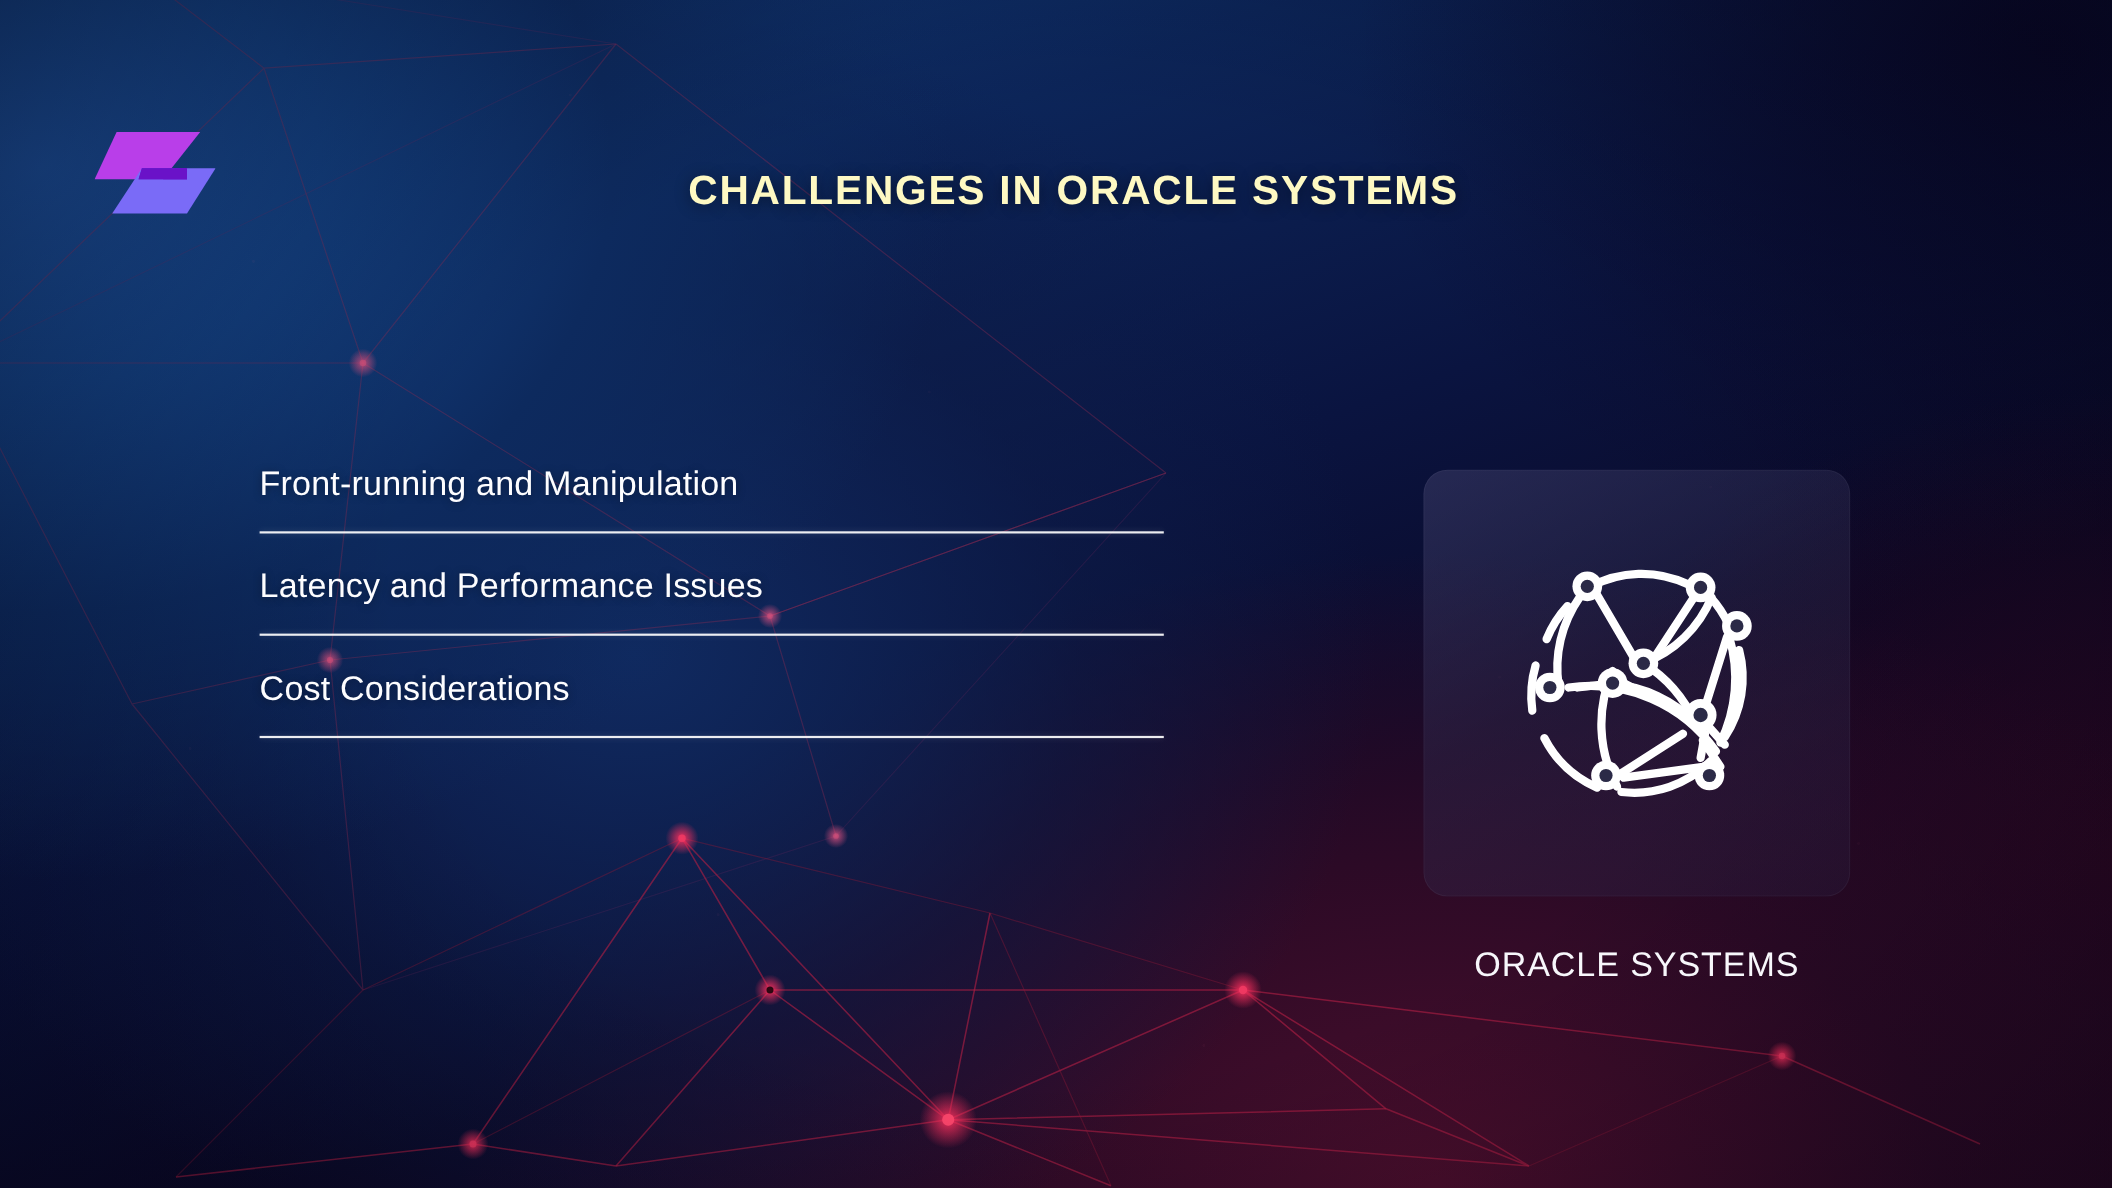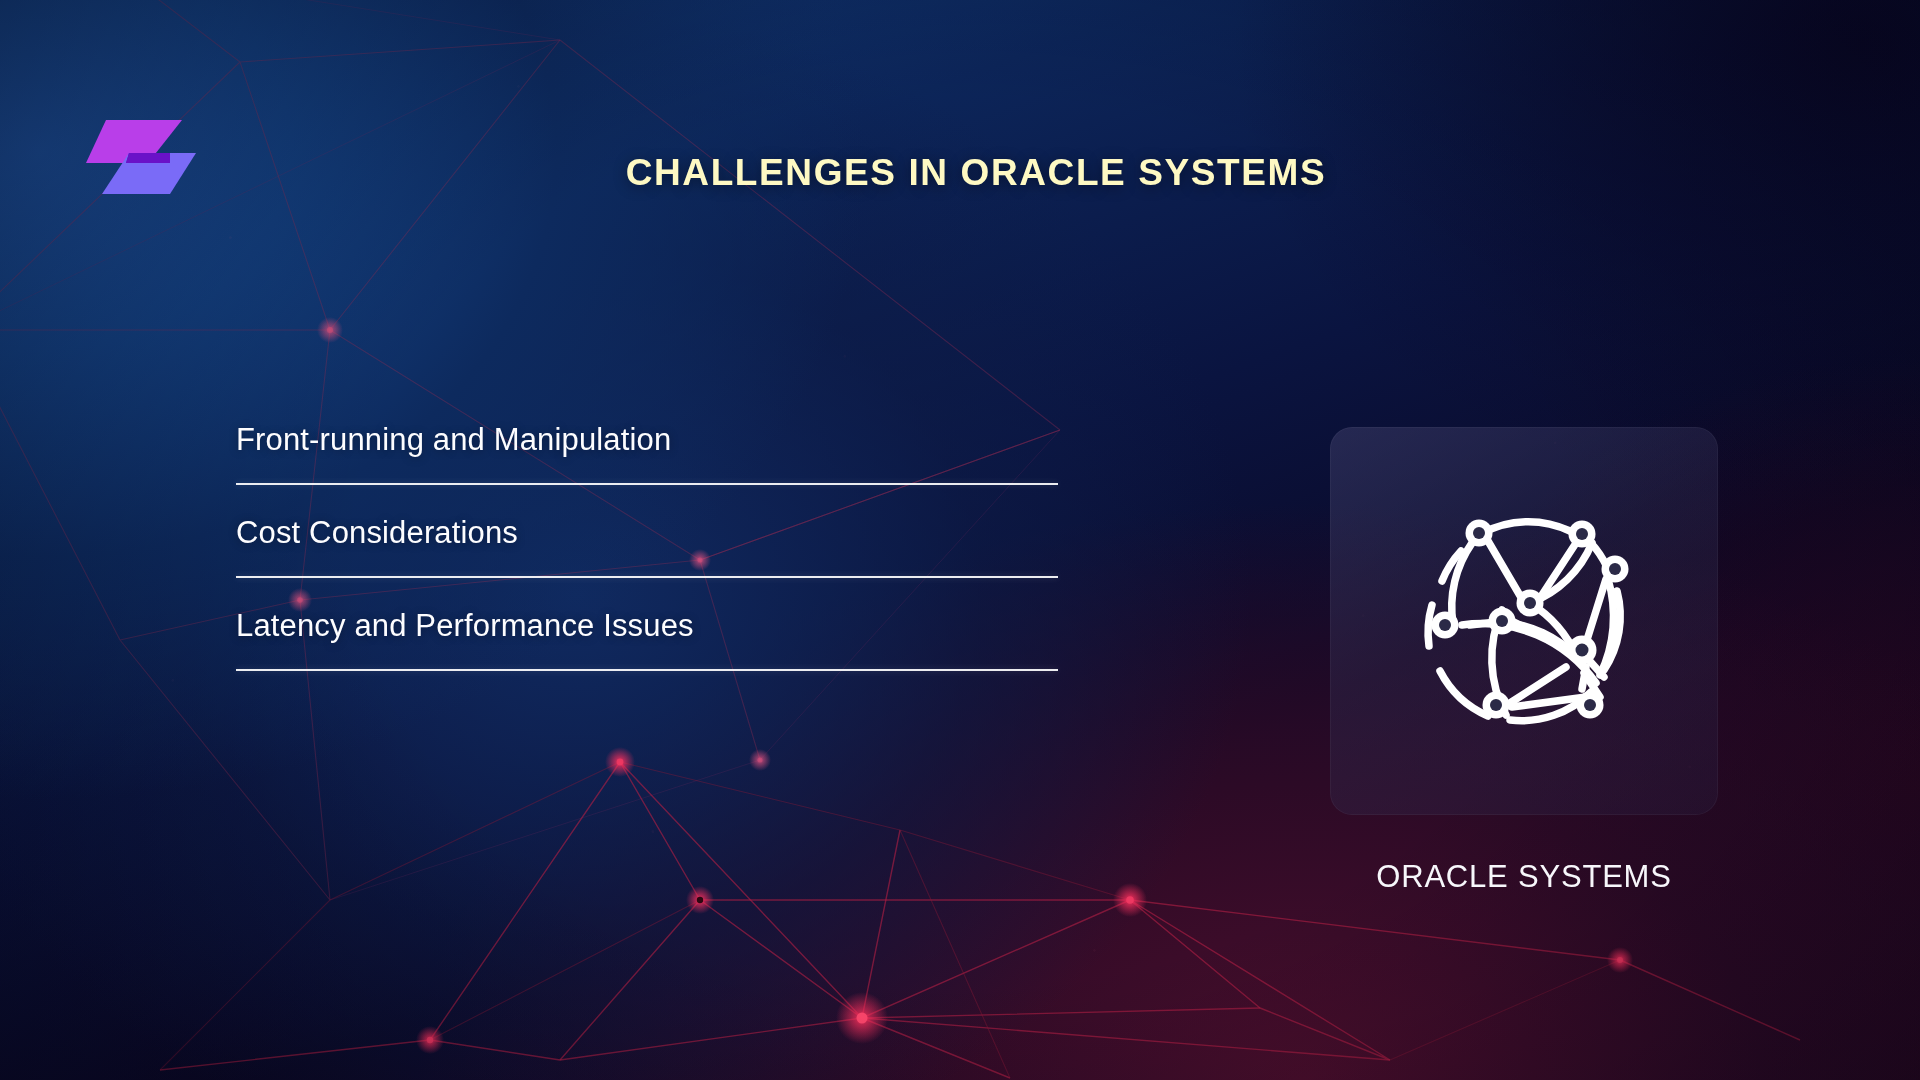--- a/index.html
+++ b/index.html
@@ -113,21 +113,20 @@
     margin-bottom: 32px;
     box-shadow: 0 0 6px rgba(255,255,255,0.18);
   }
 
   
   .feature {
     position: absolute;
     left: 1294px;
     top: 427px;
     width: 388px;
-    margin-left: 36px;
   }
   .feature-card {
     width: 388px;
     height: 388px;
     border-radius: 22px;
     background: linear-gradient(150deg, rgba(78,76,120,0.40) 0%, rgba(52,50,88,0.34) 45%, rgba(40,32,66,0.30) 100%);
     box-shadow: inset 0 0 0 1px rgba(255,255,255,0.045);
     display: flex;
     align-items: center;
     justify-content: center;
@@ -232,26 +231,26 @@
   <div class="title">CHALLENGES IN ORACLE SYSTEMS</div>
 
   <div class="list">
 
     <div class="list-item">
       <div class="list-label">Front-running and Manipulation</div>
       <div class="list-rule"></div>
     </div>
 
     <div class="list-item">
-      <div class="list-label">Cost Considerations</div>
+      <div class="list-label">Latency and Performance Issues</div>
       <div class="list-rule"></div>
     </div>
 
     <div class="list-item">
-      <div class="list-label">Latency and Performance Issues</div>
+      <div class="list-label">Cost Considerations</div>
       <div class="list-rule"></div>
     </div>
 
 
   </div>
 
   <div class="feature">
     <div class="feature-card">
       <div class="feature-icon">
         <svg width="228" height="228" viewBox="0 0 228 228" xmlns="http://www.w3.org/2000/svg" aria-hidden="true">

